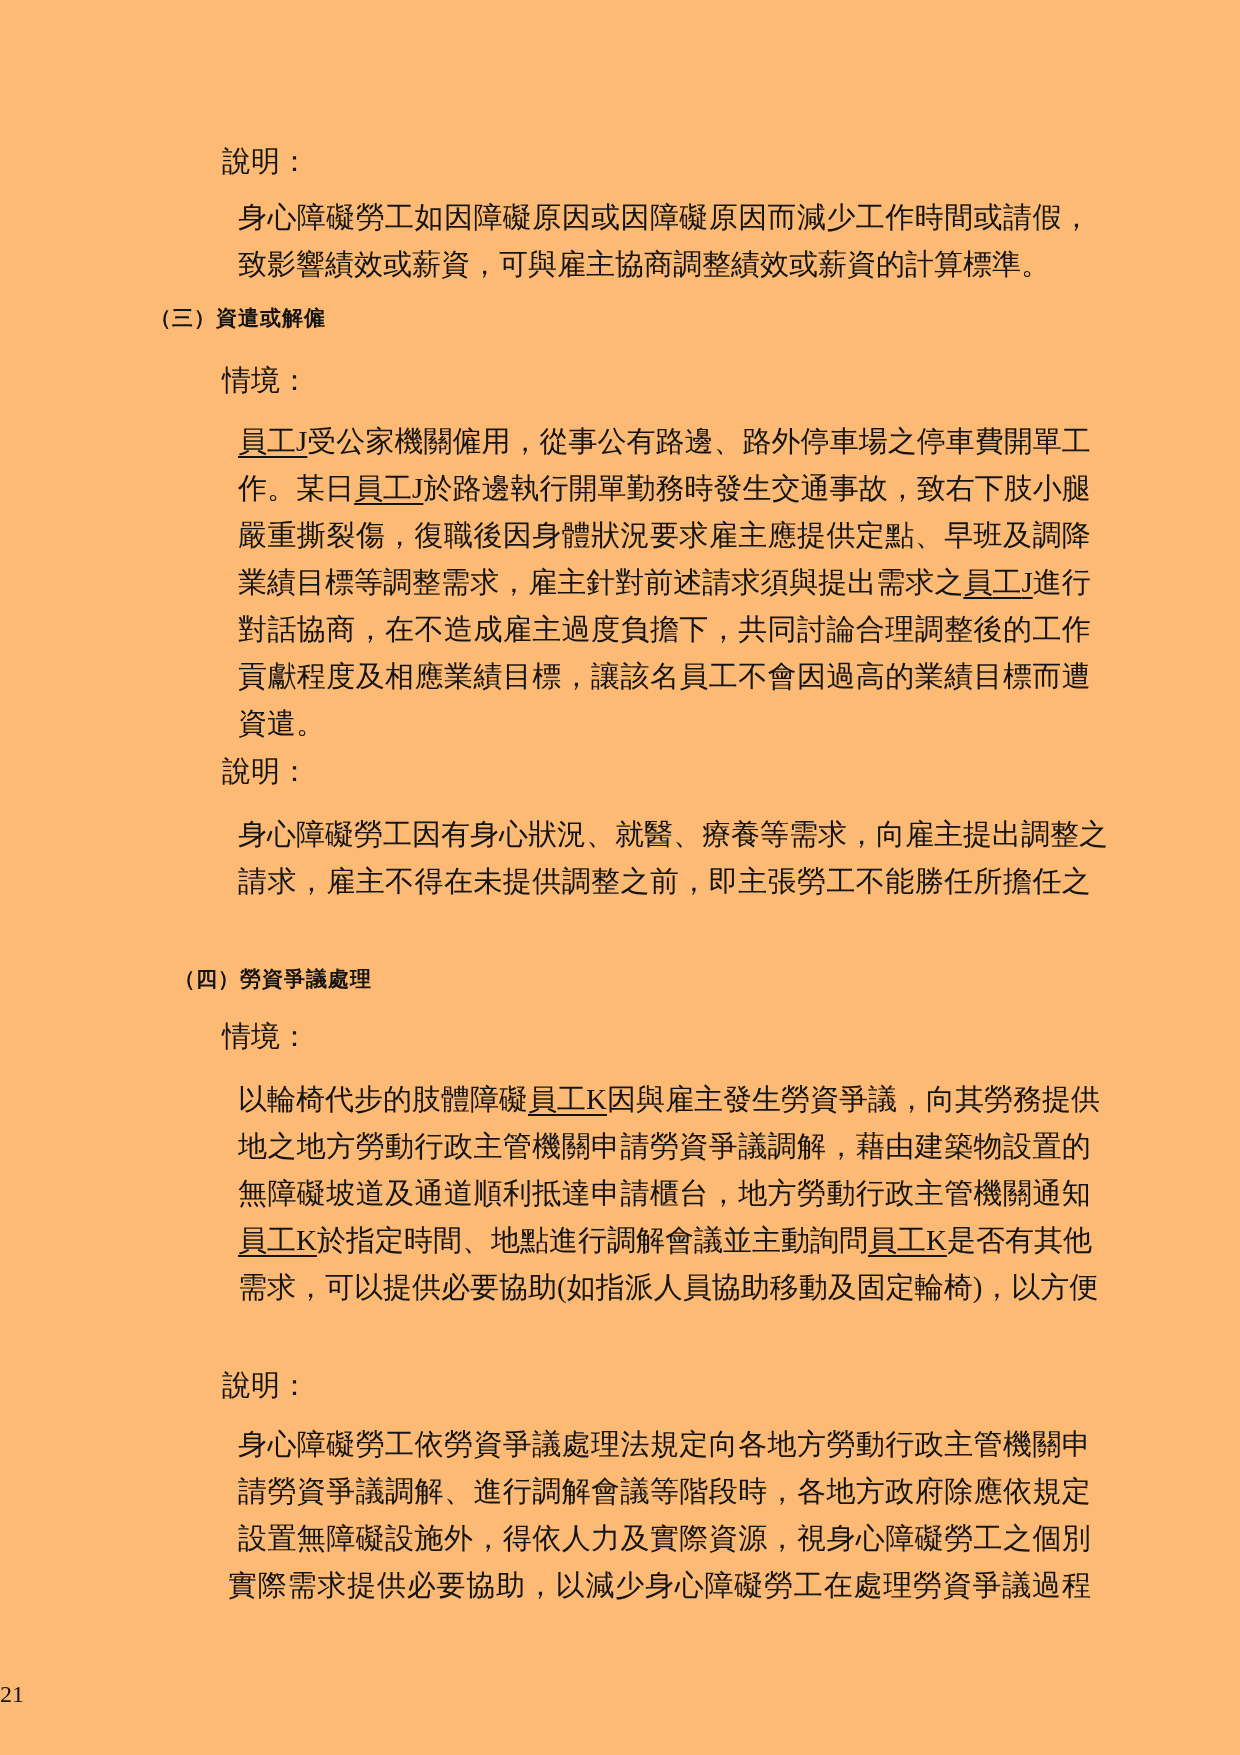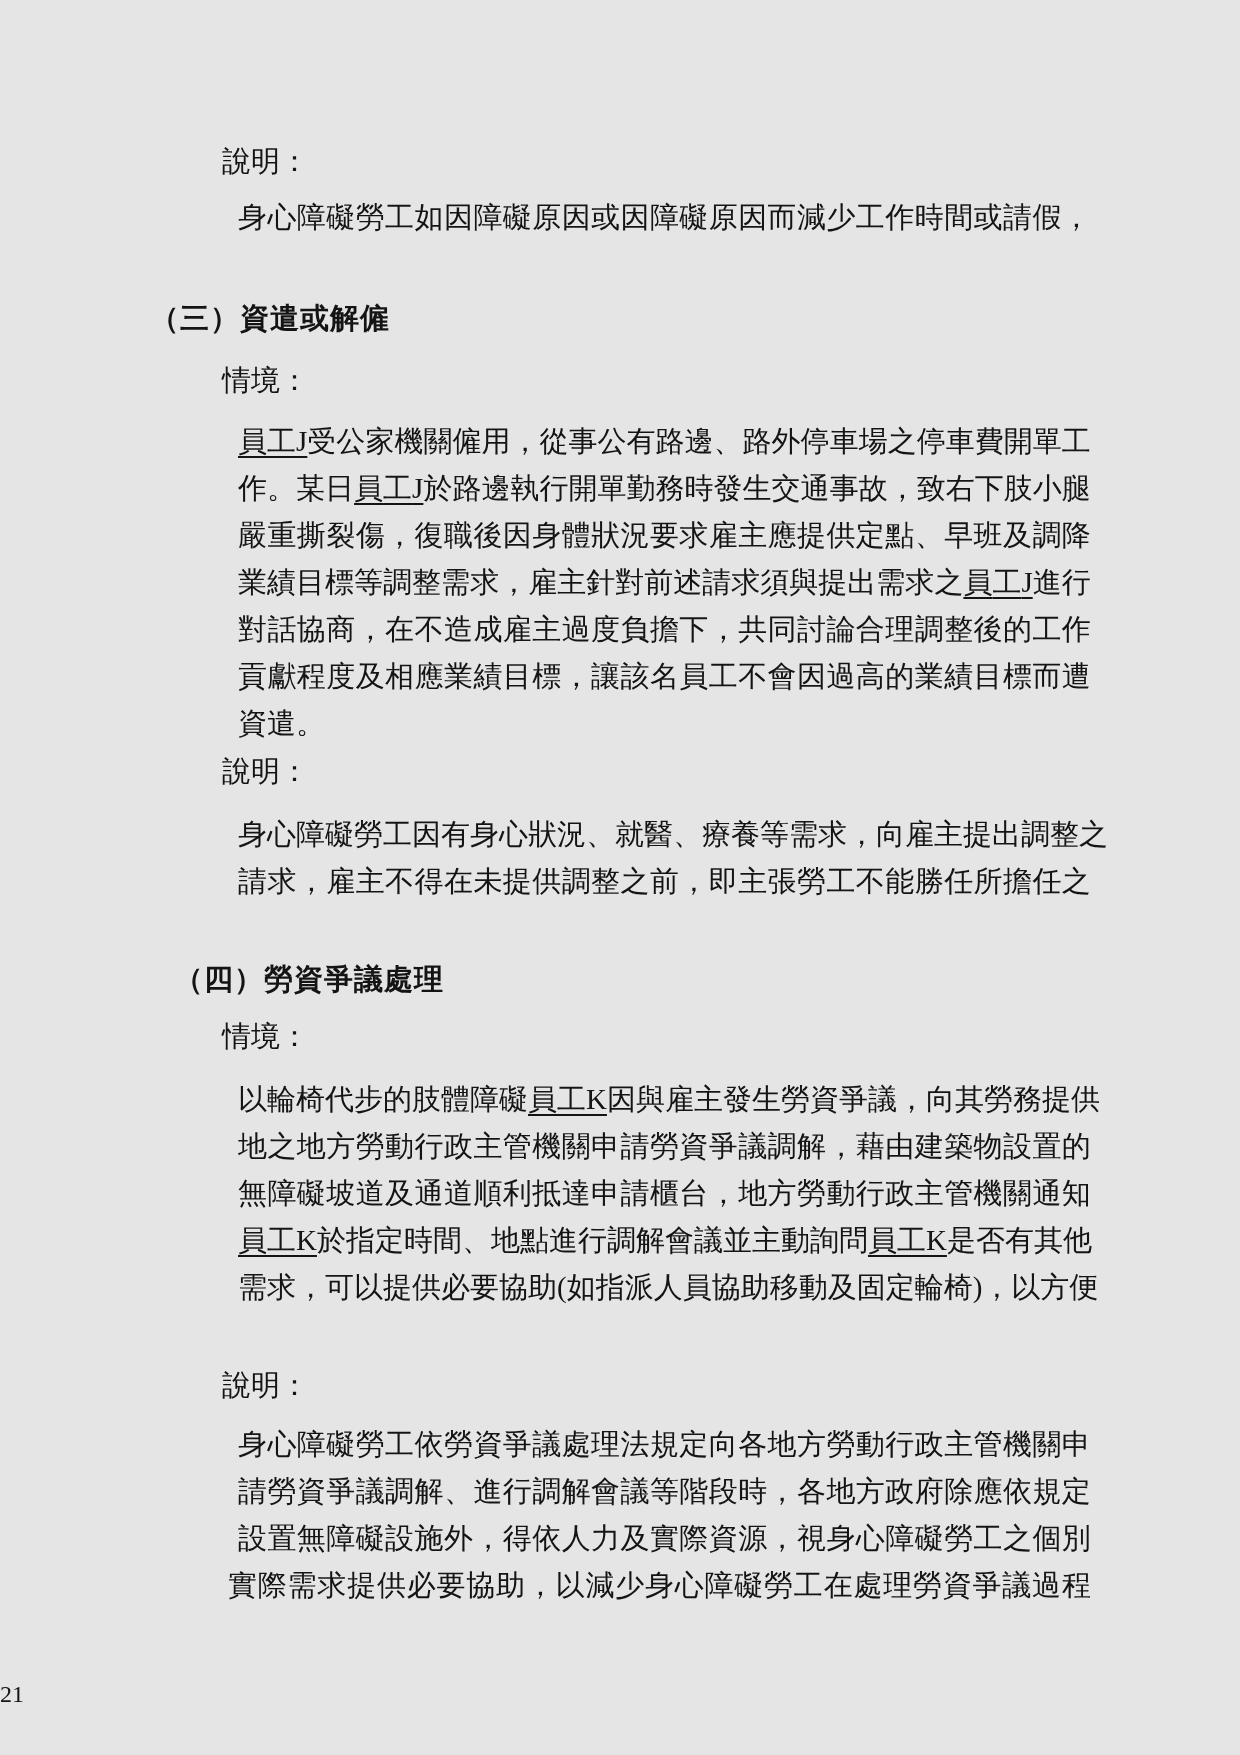--- a/index.html
+++ b/index.html
@@ -4,24 +4,24 @@
 <style>
   html,body{margin:0;padding:0;}
   body{
     width:1240px;height:1755px;
     background:#ffffff;
     font-family:"Liberation Serif","DejaVu Serif",serif;
     color:#141414;
     overflow:hidden;
     position:relative;
   }
-  .page{position:absolute;inset:0;background:#e5e5e5;}
+  .page{position:absolute;inset:0;background:#fdba74;}
   .blk{position:absolute;white-space:nowrap;}
   .label{font-size:29px;line-height:29px;left:222px;}
-  .heading{font-size:29px;line-height:31px;font-weight:bold;left:150px;letter-spacing:1px;text-align:right;}
+  .heading{font-size:21px;line-height:31px;font-weight:bold;left:150px;letter-spacing:1px;text-align:right;}
   .para{position:absolute;left:238px;width:853px;font-size:29px;}
   .line{height:29px;line-height:29px;margin-bottom:18px;}
   .line.just{display:flex;justify-content:space-between;}
   .line .u{text-decoration:underline;text-underline-offset:5px;}
   .outdent{margin-left:-10px;width:863px;}
   
   .b-exp1{top:147px;}
   .b-p1{top:203px;}
   .b-sec3{top:303px;}
   .b-scn1{top:366px;}
@@ -67,20 +67,21 @@
         <span>少</span>
         <span>工</span>
         <span>作</span>
         <span>時</span>
         <span>間</span>
         <span>或</span>
         <span>請</span>
         <span>假</span>
         <span>，</span>
       </div>
+    <div class="line"><span>致影響績效或薪資，可與雇主協商調整績效或薪資的計算標準。</span></div>
   </div>
 
   <div class="blk heading b-sec3">（三）資遣或解僱</div>
 
   <div class="blk label b-scn1">情境：</div>
 
   <div class="para b-p2">
     <div class="line just">
         <span class="u">員</span>
         <span class="u">工</span>

